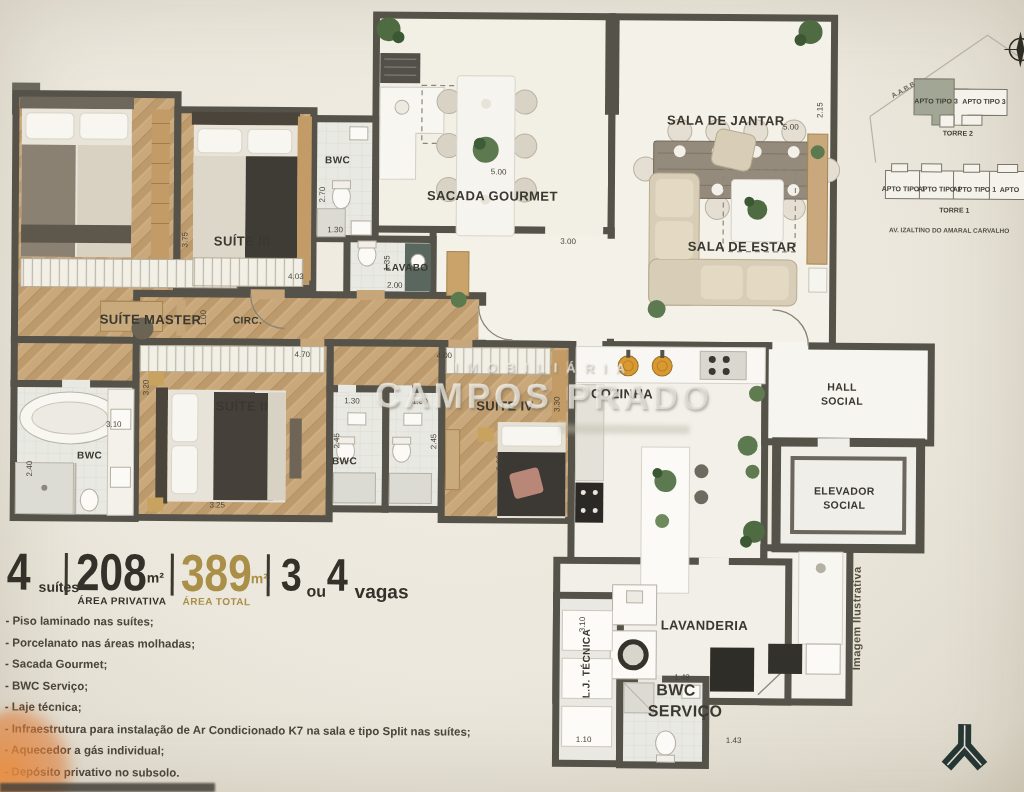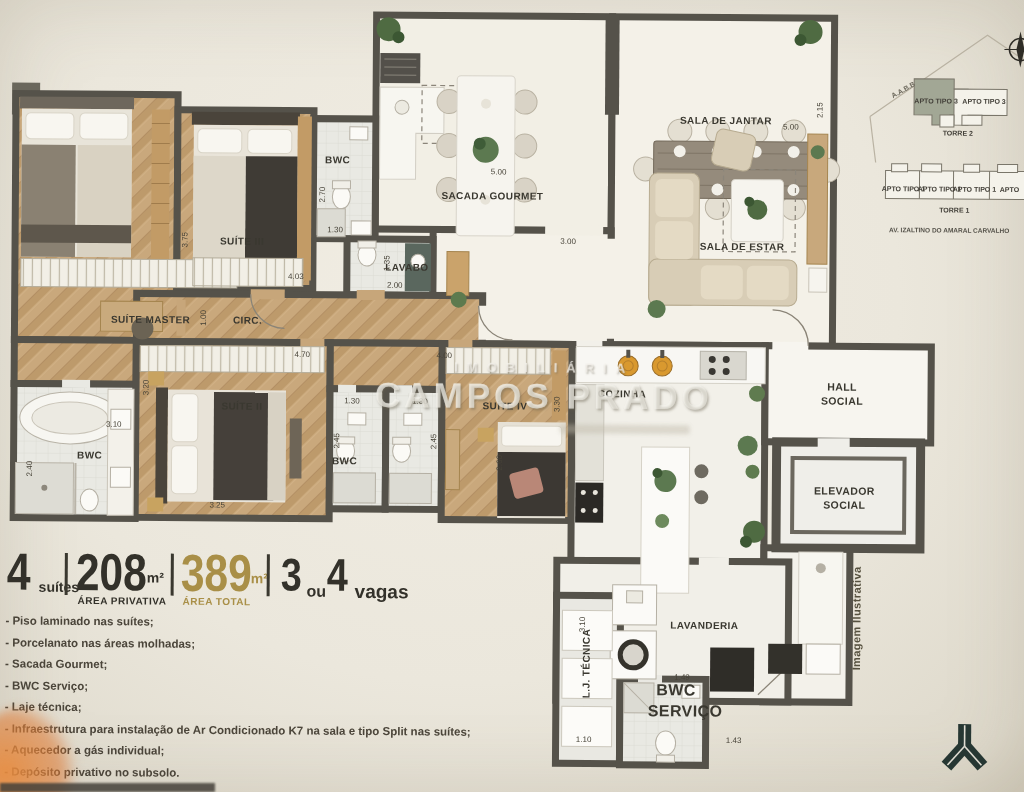--- a/index.html
+++ b/index.html
@@ -3,21 +3,21 @@
 <meta charset="utf-8">
 <style>
   html,body{margin:0;padding:0;background:#d8d4c8;}
   .page{position:relative;width:1024px;height:792px;overflow:hidden;
     background:radial-gradient(ellipse at 45% 38%, #f1ede3 0%, #ebe7dc 55%, #ded9cb 92%, #d5cfbf 100%);
     font-family:"Liberation Sans",sans-serif;box-shadow:inset 0 0 80px rgba(120,110,90,.18);}
   .tilt{position:absolute;left:0;top:0;width:1024px;height:792px;transform:rotate(.4deg);transform-origin:50% 50%;}
   .abs{position:absolute;}
   svg{display:block;}
   
-  .rlabel{position:absolute;transform:translate(-50%,-50%);font-weight:700;font-size:10px;
+  .rlabel{position:absolute;transform:translate(-50%,-50%);font-weight:700;font-size:13px;
     letter-spacing:.4px;color:#3a3830;white-space:nowrap;}
   .rlabel.sm{font-size:10px;}
   .rlabel.wrap{white-space:normal;text-align:center;line-height:1.3;font-size:10.5px;}
   .rlabel.v{transform:translate(-50%,-50%) rotate(-90deg);}
   .dim{position:absolute;transform:translate(-50%,-50%);font-size:8px;color:#464237;white-space:nowrap;}
   .dim.v{transform:translate(-50%,-50%) rotate(-90deg);}
   
   .kp{position:absolute;transform:translate(-50%,-50%);font-size:7px;font-weight:700;color:#44413a;white-space:nowrap;letter-spacing:0;}
   .kp.cap{font-size:7px;font-weight:700;}
   .kp.street{font-size:6.5px;font-weight:700;color:#55524a;}

